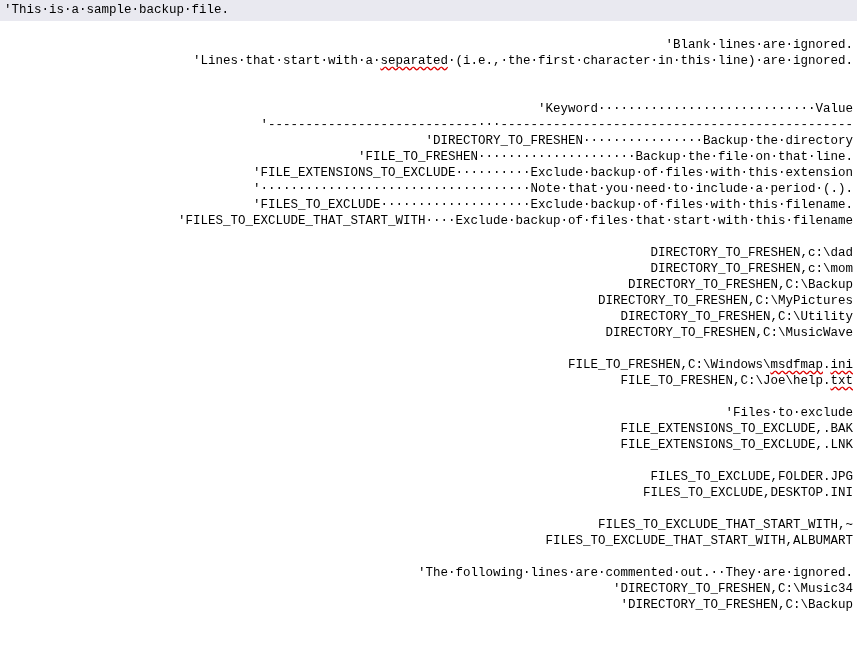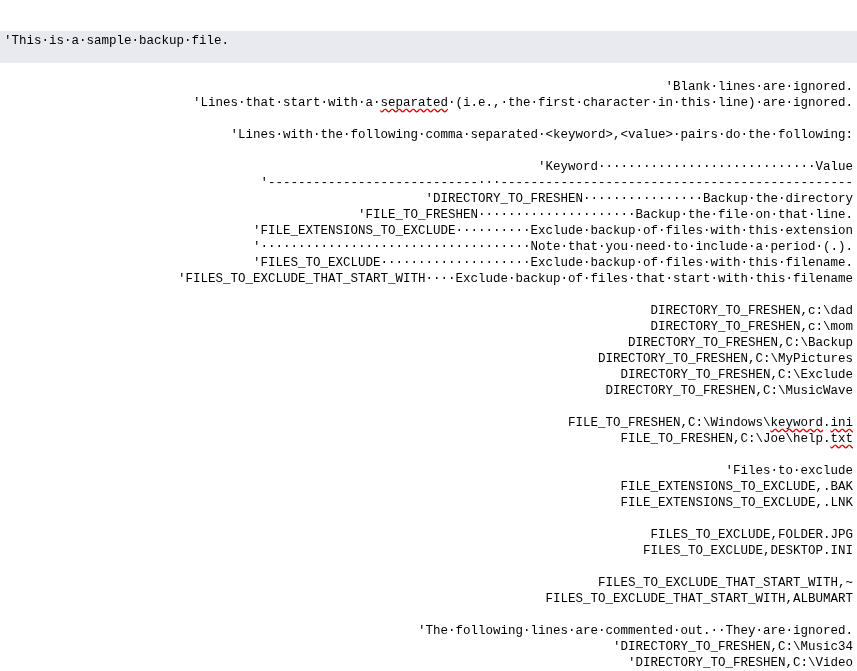--- a/index.html
+++ b/index.html
@@ -5,22 +5,21 @@
     body {
       margin: 0;
       padding: 0;
       font-family: "Courier New", Courier, monospace;
       font-size: 12.5px;
       line-height: 16px;
       color: #000;
       background: #fff;
     }
     .hdr-line {
-      padding: 2px 4px 14px 4px;
-      margin-top: 31px;
+      padding: 2px 4px 3px 4px;
     }
     .content {
       padding: 0 4px 6px 4px;
       text-align: right;
     }
     .line {
       white-space: pre;
       height: 16px;
     }
     .blank {
@@ -38,48 +37,47 @@
 
 <div class="hdr-line" style="background: rgb(233, 233, 240);">
   <span class="line">'This·is·a·sample·backup·file.</span>
 </div>
 
 <div class="content" id="content">
     <div class="blank"></div>
     <div class="line">'Blank·lines·are·ignored.</div>
     <div class="line"><span>'Lines·that·start·with·a·</span><span class="squiggle">separated</span><span>·(i.e.,·the·first·character·in·this·line)·are·ignored.</span></div>
     <div class="blank"></div>
-    <div class="line">'Lines·with·the·following·comma·separated·&lt;keyword&gt;,&lt;value&gt;·pairs·do·the·following:</div>
     <div class="blank"></div>
     <div class="line">'Keyword·····························Value</div>
     <div class="line">'----------------------------···-----------------------------------------------</div>
     <div class="line">'DIRECTORY_TO_FRESHEN················Backup·the·directory</div>
     <div class="line">'FILE_TO_FRESHEN·····················Backup·the·file·on·that·line.</div>
     <div class="line">'FILE_EXTENSIONS_TO_EXCLUDE··········Exclude·backup·of·files·with·this·extension</div>
     <div class="line">'····································Note·that·you·need·to·include·a·period·(.).</div>
     <div class="line">'FILES_TO_EXCLUDE····················Exclude·backup·of·files·with·this·filename.</div>
     <div class="line">'FILES_TO_EXCLUDE_THAT_START_WITH····Exclude·backup·of·files·that·start·with·this·filename</div>
     <div class="blank"></div>
     <div class="line">DIRECTORY_TO_FRESHEN,c:\dad</div>
     <div class="line">DIRECTORY_TO_FRESHEN,c:\mom</div>
     <div class="line">DIRECTORY_TO_FRESHEN,C:\Backup</div>
     <div class="line">DIRECTORY_TO_FRESHEN,C:\MyPictures</div>
-    <div class="line">DIRECTORY_TO_FRESHEN,C:\Exclude</div>
+    <div class="line">DIRECTORY_TO_FRESHEN,C:\Utility</div>
     <div class="line">DIRECTORY_TO_FRESHEN,C:\MusicWave</div>
     <div class="blank"></div>
-    <div class="line"><span>FILE_TO_FRESHEN,C:\Windows\</span><span class="squiggle">keyword</span><span>.</span><span class="squiggle">ini</span></div>
+    <div class="line"><span>FILE_TO_FRESHEN,C:\Windows\</span><span class="squiggle">msdfmap</span><span>.</span><span class="squiggle">ini</span></div>
     <div class="line"><span>FILE_TO_FRESHEN,C:\Joe\help.</span><span class="squiggle">txt</span></div>
     <div class="blank"></div>
     <div class="line">'Files·to·exclude</div>
     <div class="line">FILE_EXTENSIONS_TO_EXCLUDE,.BAK</div>
     <div class="line">FILE_EXTENSIONS_TO_EXCLUDE,.LNK</div>
     <div class="blank"></div>
     <div class="line">FILES_TO_EXCLUDE,FOLDER.JPG</div>
     <div class="line">FILES_TO_EXCLUDE,DESKTOP.INI</div>
     <div class="blank"></div>
     <div class="line">FILES_TO_EXCLUDE_THAT_START_WITH,~</div>
     <div class="line">FILES_TO_EXCLUDE_THAT_START_WITH,ALBUMART</div>
     <div class="blank"></div>
     <div class="line">'The·following·lines·are·commented·out.··They·are·ignored.</div>
     <div class="line">'DIRECTORY_TO_FRESHEN,C:\Music34</div>
-    <div class="line">'DIRECTORY_TO_FRESHEN,C:\Video</div>
+    <div class="line">'DIRECTORY_TO_FRESHEN,C:\Backup</div>
     <div class="blank"></div>
   </div>
 
 </body></html>

